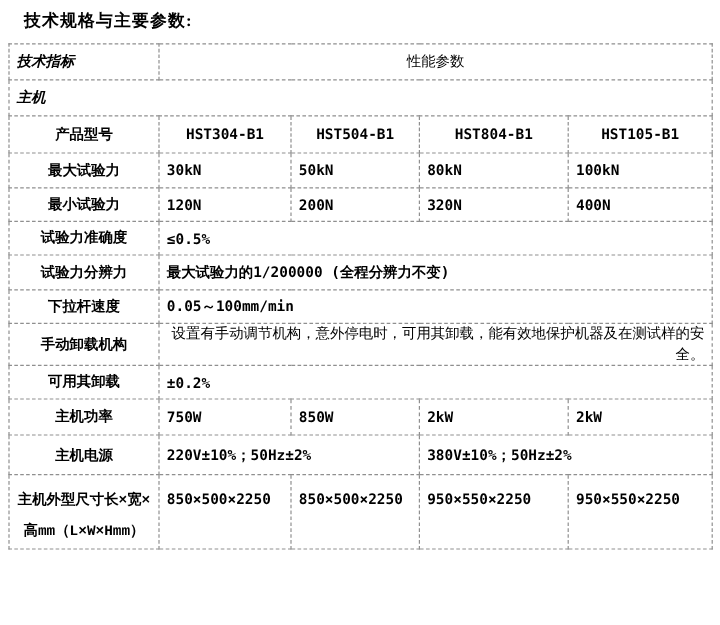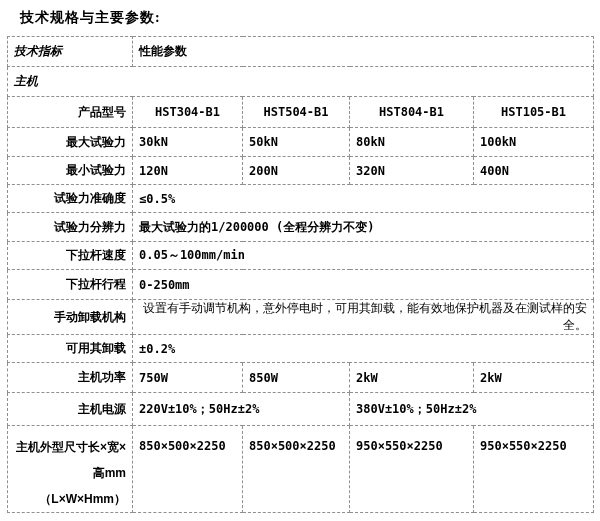--- a/index.html
+++ b/index.html
@@ -27,23 +27,24 @@
   }
   table.spec td {
     border: 1px dashed #8f8f8f;
     font-size: 12px;
     padding: 0 6px;
     overflow: hidden;
     vertical-align: middle;
   }
   td.lbl {
     font-weight: bold;
-    text-align: right;
+    text-align: center;
     padding-left: 9px;
     font-size: 12px;
+    font-family: Liberation Mono, monospace;
   }
   td.val {
     text-align: left;
     font-family: "DejaVu Sans Mono", monospace;
     font-size: 12px;
     font-weight: bold;
   }
   td.valb {
     text-align: center;
     font-family: "DejaVu Sans Mono", monospace;
@@ -55,22 +56,22 @@
     padding-left: 8px;
     font-size: 12px;
   }
   td.hdr {
     font-weight: bold;
     text-align: left;
     padding-left: 9px;
     font-style: italic;
   }
   td.hdr-center {
-    font-weight: bold;
-    text-align: left;
+    font-weight: normal;
+    text-align: center;
   }
   tr.r-dims td {
     vertical-align: top;
   }
   tr.r-dims td.lbl {
     padding-top: 8px;
     line-height: 26px;
   }
   tr.r-dims td.val {
     padding-top: 13px;
@@ -132,24 +133,20 @@
   <tr style="height:29px">
     <td class="lbl">试验力分辨力</td>
     <td class="val" colspan="4">最大试验力的1/200000 (全程分辨力不变)</td>
   </tr>
 
   <tr style="height:28px">
     <td class="lbl">下拉杆速度</td>
     <td class="val" colspan="4">0.05～100mm/min</td>
   </tr>
 
-  <tr style="height:30px">
-    <td class="lbl">下拉杆行程</td>
-    <td class="val" colspan="4">0-250mm</td>
-  </tr>
 
 
   <tr style="height:29px">
     <td class="lbl">手动卸载机构</td>
     <td class="val-left" colspan="4">设置有手动调节机构，意外停电时，可用其卸载，能有效地保护机器及在测试样的安全。</td>
   </tr>
 
   <tr style="height:28px">
     <td class="lbl">可用其卸载</td>
     <td class="val" colspan="4">±0.2%</td>

